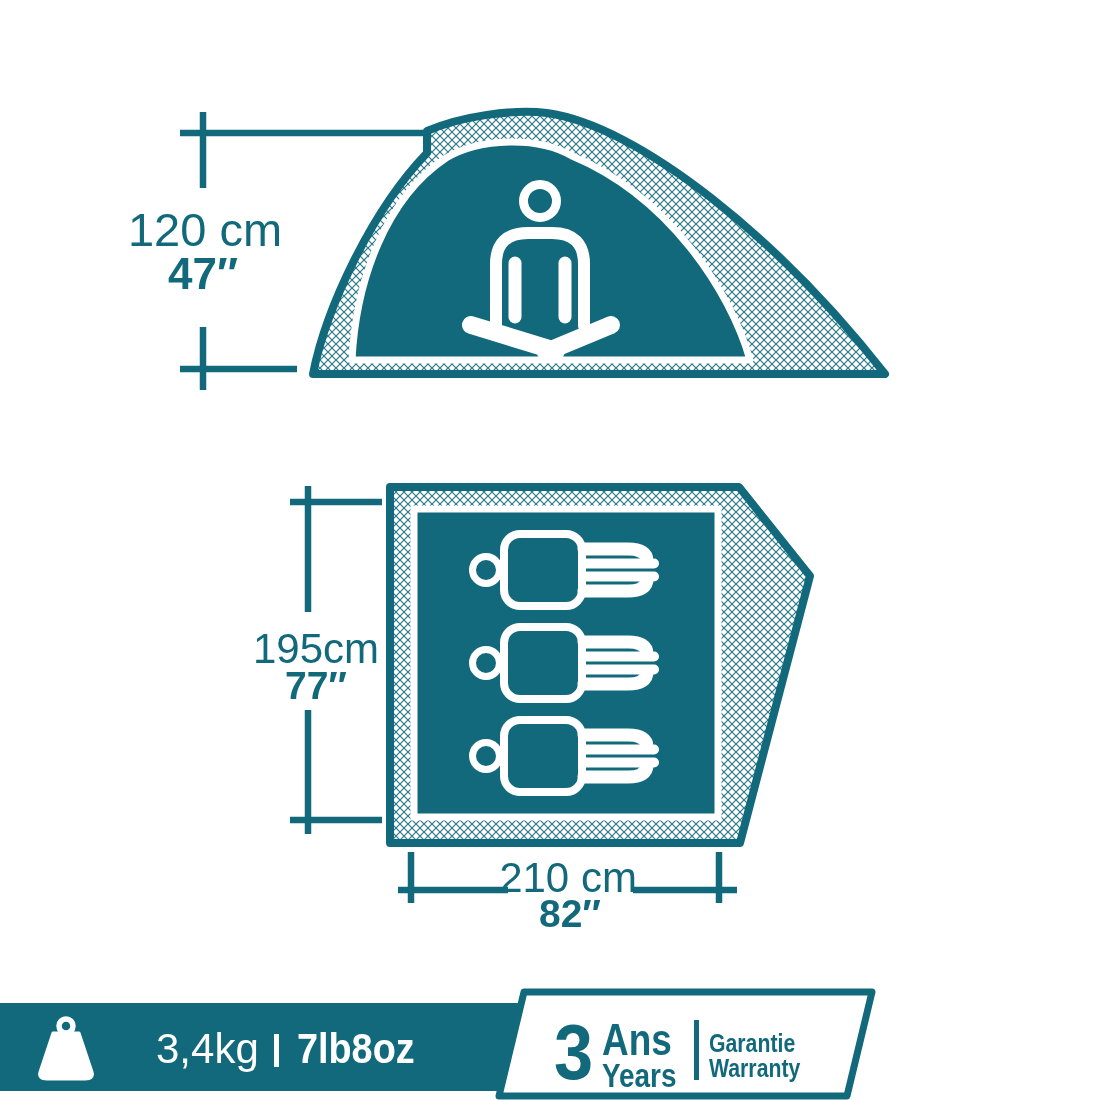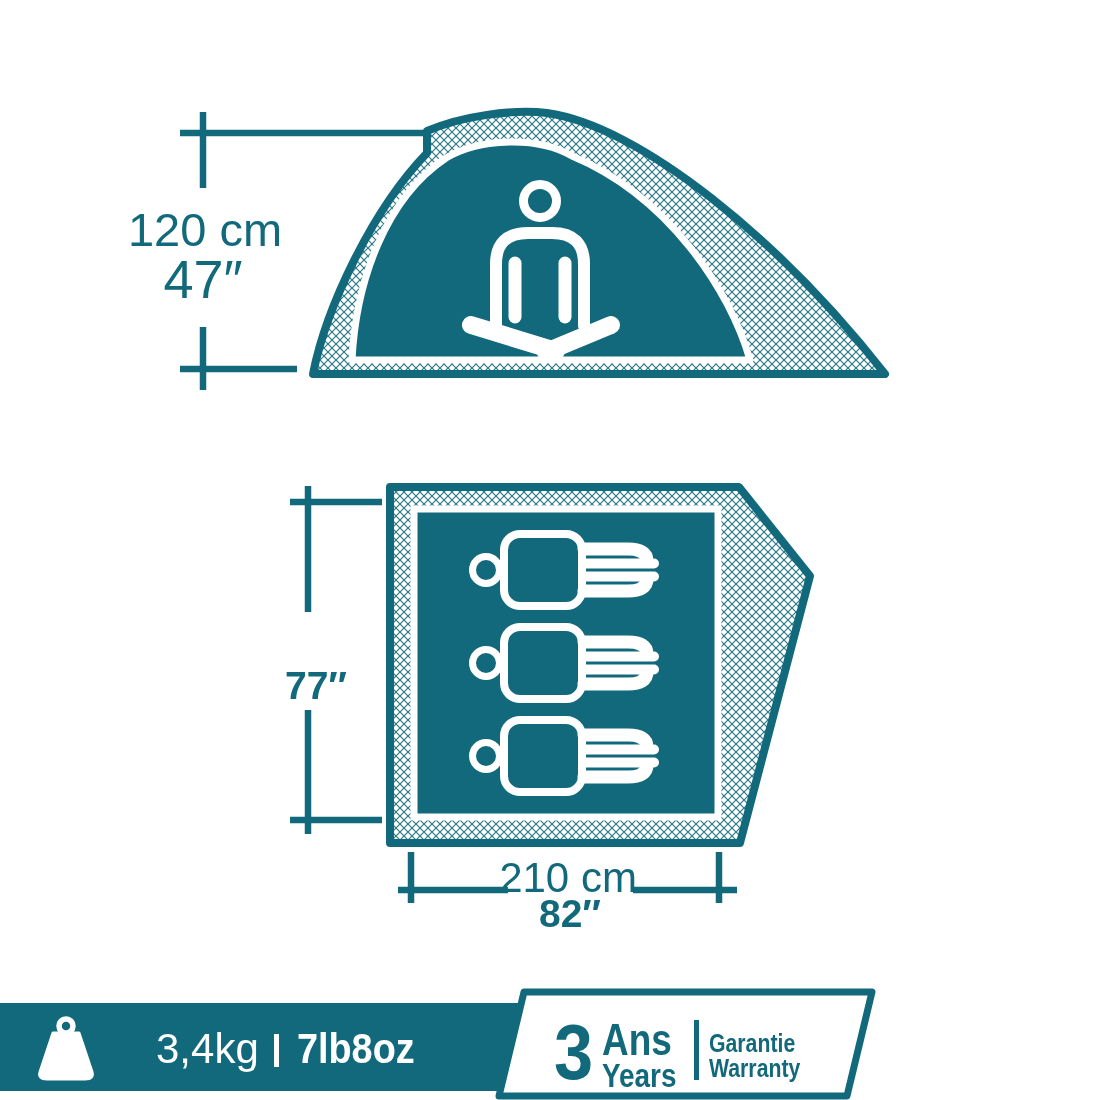--- a/index.html
+++ b/index.html
@@ -4,21 +4,21 @@
 <style>
   html,body{margin:0;padding:0;background:#ffffff;}
   #stage{
     position:relative;width:960px;height:1100px;background:#ffffff;overflow:hidden;
     font-family:"Liberation Sans",sans-serif;
   }
   #diagram-canvas{position:absolute;left:0;top:0;z-index:1;}
   .txt{position:absolute;z-index:2;color:#11697B;white-space:nowrap;line-height:1;}
   .ctr{transform:translateX(-50%);}
   .metric-lg{font-size:47px;}
-  .imperial-lg{font-size:54px;font-weight:normal;}
+  .imperial-lg{font-size:44px;font-weight:bold;}
   .metric-md{font-size:42px;}
   .imperial-md{font-size:39px;font-weight:bold;}
   .bar-txt{color:#ffffff;font-size:42px;}
   .bar-txt.bold{font-weight:bold;transform:scaleX(0.9);transform-origin:left top;}
   .vsep{position:absolute;z-index:2;}
   .badge-num{font-size:78px;font-weight:bold;transform:scaleX(0.9);transform-origin:left top;}
   .badge-units{transform:scaleX(0.82);transform-origin:left top;font-weight:bold;}
   .badge-units .u1{font-size:45px;line-height:41px;}
   .badge-units .u2{font-size:34px;line-height:30px;}
   .badge-labels{transform:scaleX(0.85);transform-origin:left top;font-weight:bold;font-size:25px;line-height:25px;}
@@ -105,20 +105,21 @@
     <polygon points="524,992 872,992 847,1096 499,1096" fill="#ffffff" stroke="#11697B" stroke-width="7" stroke-linejoin="round"></polygon>
     <g>
       <circle cx="66" cy="1026" r="7" fill="none" stroke="#ffffff" stroke-width="5.5"></circle>
       <path d="M53 1033 H79 L92 1072 Q94 1079 85 1079 H47 Q38 1079 40 1072 Z" fill="#ffffff" stroke="#ffffff" stroke-width="3" stroke-linejoin="round"></path>
     </g>
   </svg>
 
   <div class="txt metric-lg ctr" style="left:205px;top:206px;">120 cm</div>
   <div class="txt imperial-lg ctr" style="left:203px;top:252px;">47″</div>
 
+  <div class="txt metric-md ctr" style="left:316px;top:628px;">195cm</div>
   <div class="txt imperial-md ctr" style="left:316px;top:666px;">77″</div>
 
   <div class="txt metric-md ctr" style="left:568px;top:857px;text-align:right;">210 cm</div>
   <div class="txt imperial-md ctr" style="left:570px;top:894px;text-align:center;">82″</div>
 
   <div class="txt bar-txt" style="left:156px;top:1028px;">3,4kg</div>
   <div class="vsep" style="left:274px;top:1034px;width:5px;height:33px;background:#ffffff;"></div>
   <div class="txt bar-txt bold" style="left:297px;top:1028px;">7lb8oz</div>
 
   <div class="txt badge-num" style="left:554px;top:1013px;">3</div>

